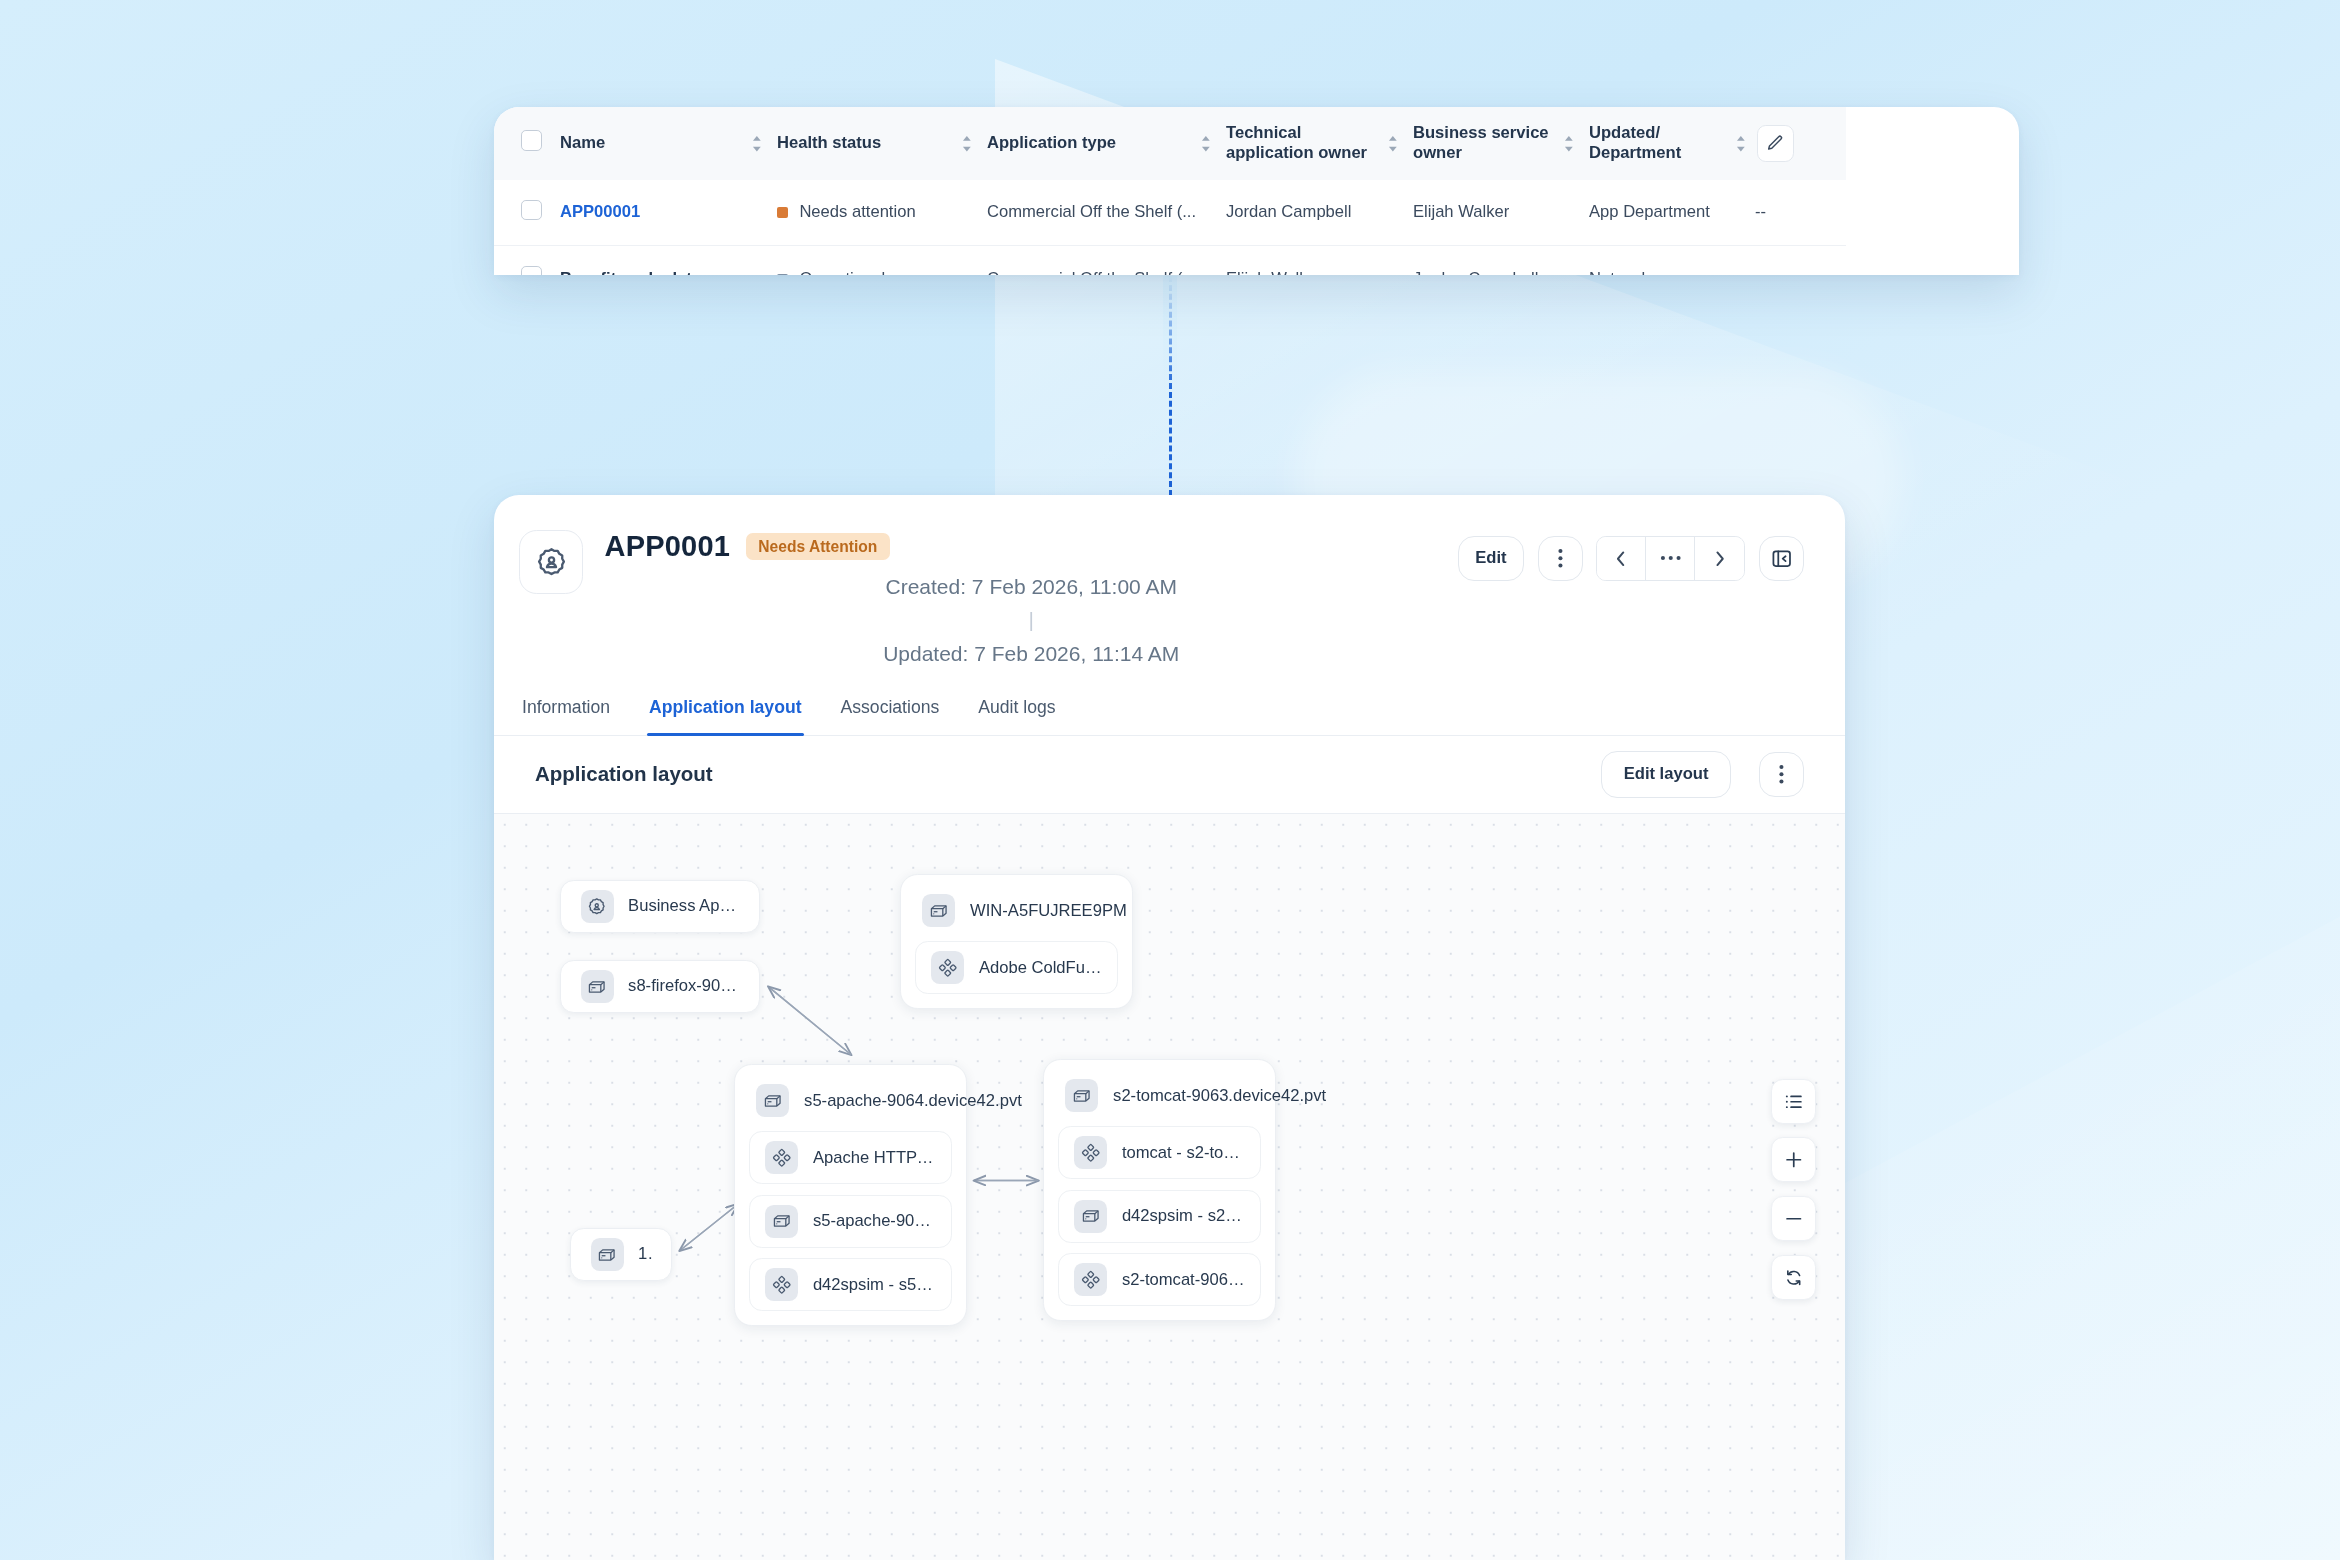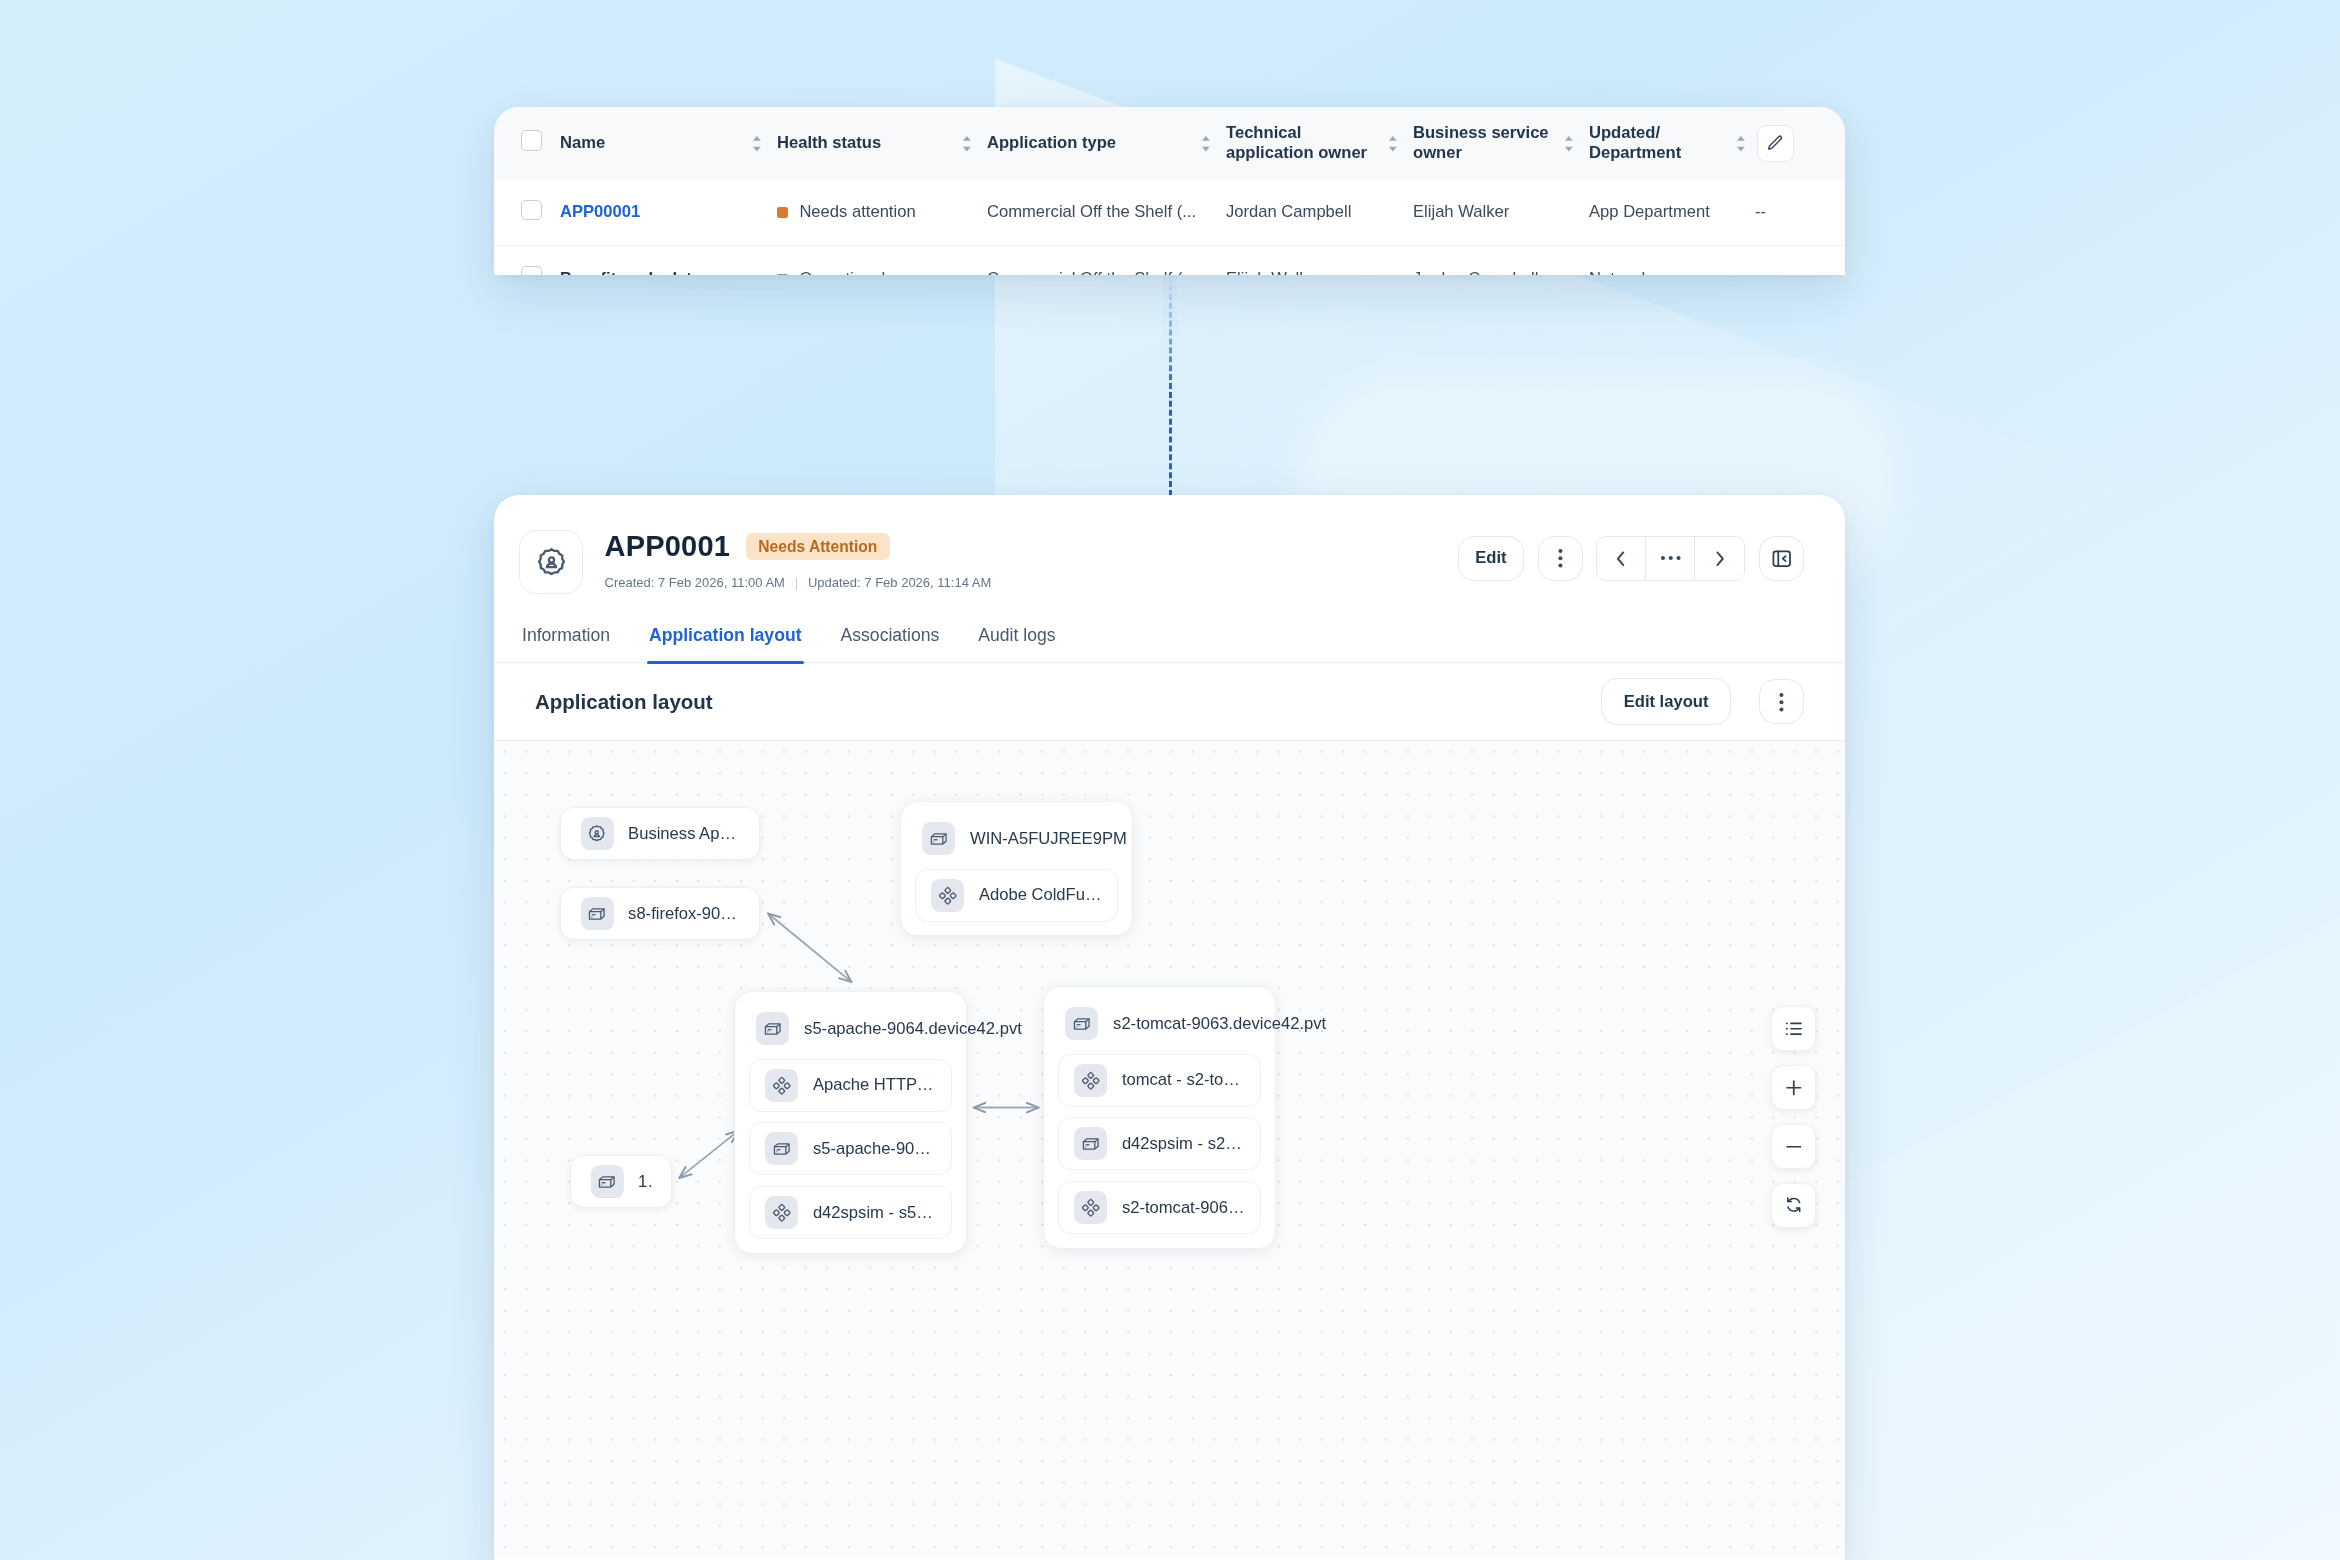--- a/index.html
+++ b/index.html
@@ -32,21 +32,21 @@
     background: rgba(255,255,255,.30);
     border-radius: 117px;
     filter: blur(17.6px);
     pointer-events: none;
   }
 
   
   .table-card {
     position: absolute;
     left: 494px; top: 107px;
-    width: 1351px; height: 168px;
+    width: 1525px; height: 168px;
     background: #fff;
     border-radius: 25px 25px 0 0;
     box-shadow: 0 17.6px 47px rgba(23, 60, 110, .13), 0 2px 7.8px rgba(23,60,110,.05);
     overflow: hidden;
     z-index: 4;
   }
   .table-card-inner { position: absolute; left: 0; top: 0; width: 1351px; height: 312px; }
   table.apps { width: 1351px; border-collapse: collapse; table-layout: fixed; }
   table.apps thead th {
     background: #f7f9fb;
@@ -114,21 +114,21 @@
     background: #fff; display: flex; align-items: center; justify-content: center;
     margin-right: 21.5px; flex: 0 0 auto;
   }
   .titles { flex: 1 1 auto; min-width: 0; }
   .title-row { display: flex; align-items: center; gap: 15.6px; }
   .app-id { font-size: 29px; font-weight: 700; color: #15263c; letter-spacing: 0.2px; }
   .badge {
     background: #fbe3c7; color: #ba6a1e; font-size: 15.6px; font-weight: 600;
     padding: 4.9px 12.7px; border-radius: 6.8px; white-space: nowrap;
   }
-  .meta { margin-top: 11.7px; font-size: 13px; color: #667688; display: flex; align-items: center; gap: 9.8px; }
+  .meta { margin-top: 11.7px; font-size: 21px; color: #667688; display: flex; align-items: center; gap: 9.8px; flex-direction: column; }
   .meta .sep { color: #c5cdd8; }
   .head-actions { display: flex; align-items: center; gap: 13.7px; padding-top: 5.9px; }
   .btn {
     border: 1px solid #e3e8ee; background: #fff; border-radius: 16px;
     height: 45px; display: flex; align-items: center; justify-content: center;
     color: #24364d; font-size: 16.6px; font-weight: 700;
   }
   .btn-edit { width: 66px; }
   .btn-icon { width: 45px; }
   .btn-group { display: flex; border: 1px solid #e3e8ee; border-radius: 9.8px; overflow: hidden; height: 45px; }

